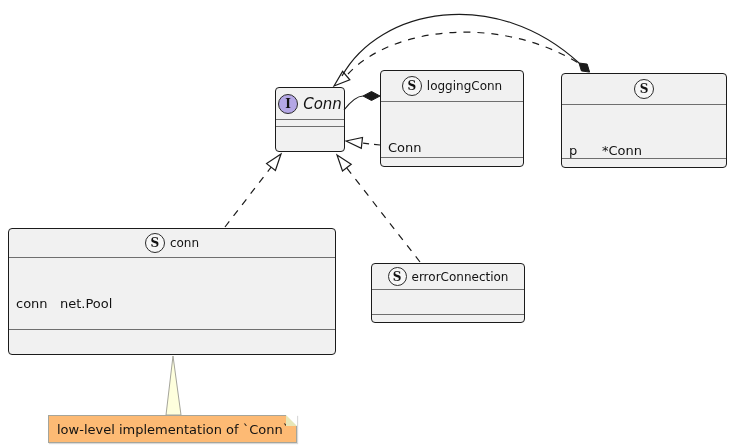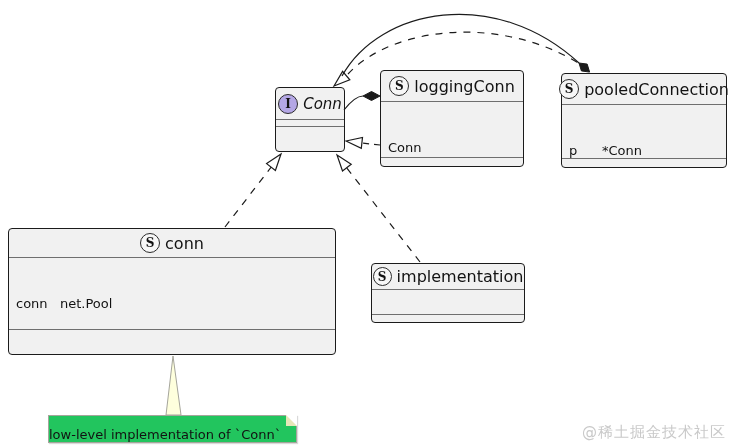--- a/index.html
+++ b/index.html
@@ -15,33 +15,33 @@
     display:flex;align-items:center;justify-content:center;gap:5px;
     border-bottom:1px solid #6f6f6f;flex:0 0 auto;box-sizing:border-box;
   }
   .icon-circle{
     width:20px;height:20px;border-radius:50%;border:1.5px solid #2b2b2b;background:#f7f7f7;
     display:flex;align-items:center;justify-content:center;
     font-family:"DejaVu Serif","Liberation Serif",serif;font-weight:bold;font-size:12px;
     box-sizing:border-box;flex:0 0 auto;
   }
   .icon-interface{background:#b4a7e5;}
-  .tname{font-size:16px;}
+  .tname{font-size:12px;}
   .tname.italic{font-style:italic;font-size:15px;}
   .fields{
     padding:3px 7px;line-height:17px;white-space:pre;flex:1 1 auto;
     border-bottom:1px solid #6f6f6f;box-sizing:border-box;overflow:hidden;
   }
   .methods{padding:3px 7px;line-height:17px;white-space:pre;flex:1 1 auto;box-sizing:border-box;overflow:hidden;}
   .empty-comp{flex:0 0 auto;box-sizing:border-box;}
   .empty-mid{border-bottom:1px solid #6f6f6f;}
   #note{
-    position:absolute;left:48px;top:415px;width:249px;height:28px;background:#22c55e;
-    border:1px solid #a5a59b;box-sizing:border-box;display:flex;align-items:flex-end;
-    font-size:13px;box-shadow:1px 1px 1px rgba(0,0,0,0.15);
+    position:absolute;left:48px;top:415px;width:249px;height:28px;background:#fdba74;
+    border:1px solid #a5a59b;box-sizing:border-box;display:flex;align-items:center;
+    padding-left:8px;font-size:13px;box-shadow:1px 1px 1px rgba(0,0,0,0.15);
   }
   #note .fold{
     position:absolute;top:-1px;right:-1px;width:0;height:0;
     border-top:11px solid #ffffff;border-left:11px solid #e6e6b8;
   }
   #watermark{
     position:absolute;right:6px;bottom:5px;font-size:15px;color:#c9c9c9;letter-spacing:1px;
   }
   svg.layer{position:absolute;left:0;top:0;pointer-events:none;}
 </style>
@@ -70,21 +70,20 @@
       <div>Conn</div>
       
       
     </div>
     <div class="empty-comp" style="height:8px;"></div>
   </div>
 
   <div class="box" style="left:561px;top:73px;width:166px;height:95px;">
     <div class="title" style="height:31px;">
       <span class="icon-circle">S</span>
-      <span class="tname">pooledConnection</span>
     </div>
     <div class="fields">
       <div>p      *Conn</div>
       
       
     </div>
     <div class="empty-comp" style="height:8px;"></div>
   </div>
 
   <div class="box" style="left:8px;top:228px;width:328px;height:127px;">
@@ -99,34 +98,33 @@
       
     </div>
     <div class="methods" style="flex:0 0 auto;height:24px;">
       
     </div>
   </div>
 
   <div class="box" style="left:371px;top:263px;width:154px;height:60px;">
     <div class="title" style="height:26px;">
       <span class="icon-circle" style="width:19px;height:19px;">S</span>
-      <span class="tname">implementation</span>
+      <span class="tname">errorConnection</span>
     </div>
     <div class="fields">
       
     </div>
     <div class="empty-comp" style="height:7px;"></div>
   </div>
 
   <div id="note">
     <span class="fold"></span>
     <span>low-level implementation of `Conn`</span>
   </div>
 
-  <div id="watermark">@稀土掘金技术社区</div>
 
   <svg class="layer" width="732" height="447" viewBox="0 0 732 447">
 
     <polygon points="173,356 166,415 181,415" fill="#feffdd" stroke="#a5a59b" stroke-width="1"></polygon>
 
     <line x1="225" y1="227" x2="272" y2="166" stroke="#1b1b1b" stroke-width="1.2" stroke-dasharray="7,7"></line>
     <polygon points="281,154 275.4,170.4 266.6,163.6" fill="#ffffff" stroke="#1b1b1b" stroke-width="1.2"></polygon>
 
     <line x1="420" y1="262" x2="346" y2="167" stroke="#1b1b1b" stroke-width="1.2" stroke-dasharray="7,7"></line>
     <polygon points="337,155 351.2,164.3 342.5,171" fill="#ffffff" stroke="#1b1b1b" stroke-width="1.2"></polygon>

